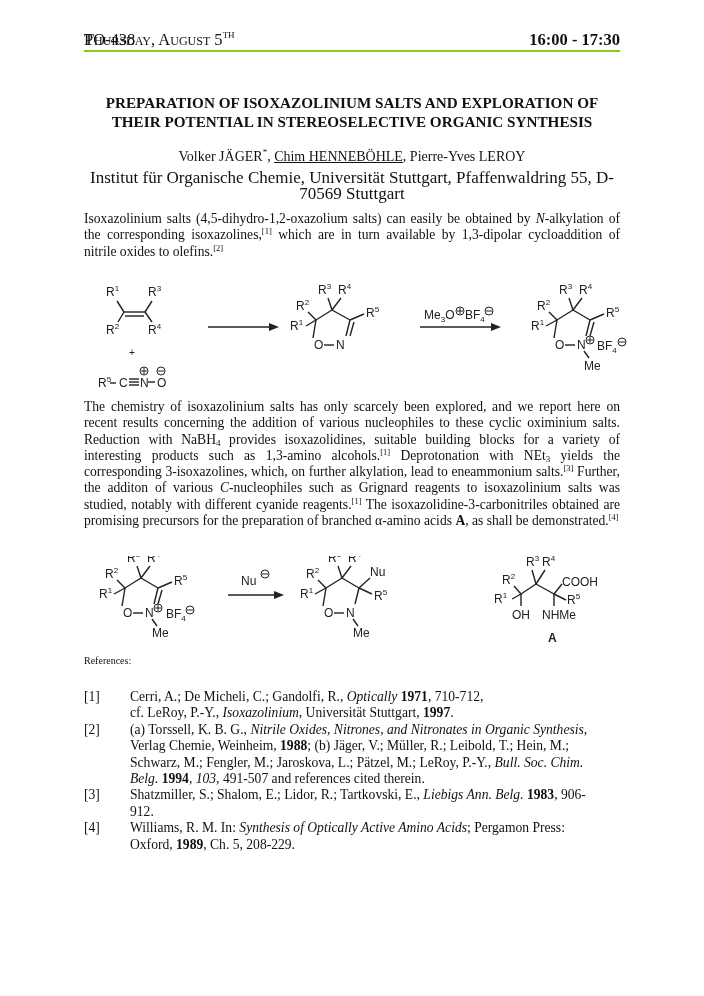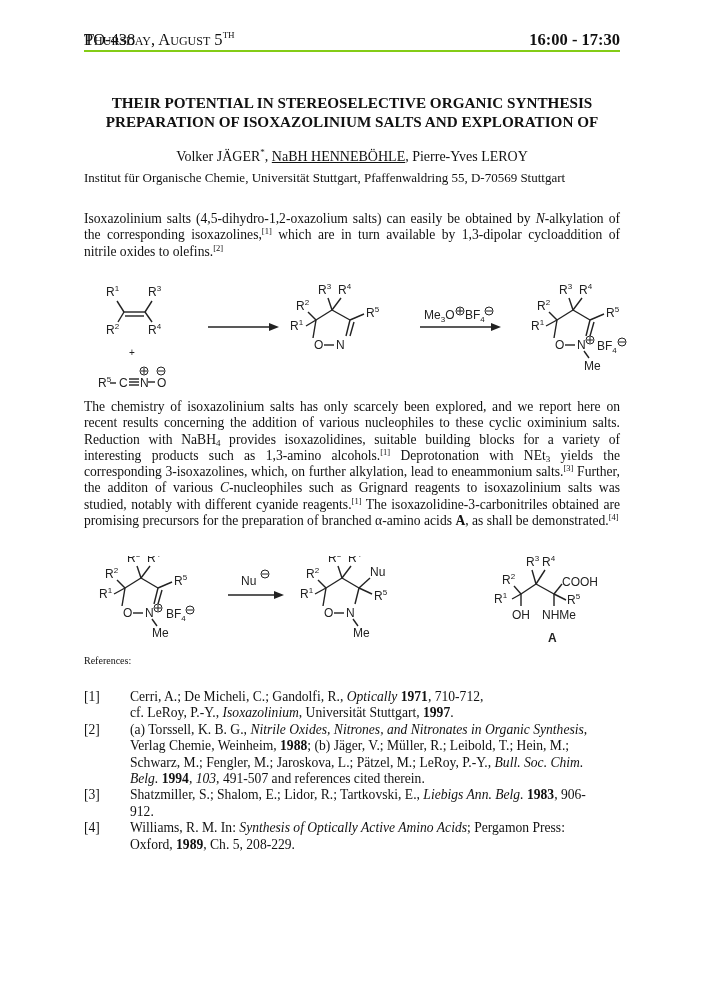--- a/index.html
+++ b/index.html
@@ -9,21 +9,21 @@
          border-bottom:2px solid #84cc16; }
   .hdr .l { position:absolute; left:0; top:0; }
   .hdr .c { position:absolute; left:0; right:0; top:0; font-variant:small-caps; }
   .hdr .r { position:absolute; right:0; top:0;font-weight:bold; }
   .hdr sup { font-size:9px; vertical-align:7px; }
   .title { position:absolute; left:84px; right:84px; top:93px; text-align:center; font-weight:bold;
            font-size:15.2px; line-height:19px; }
   .authors { position:absolute; left:84px; right:84px; top:147px; text-align:center; font-size:14px; }
   .authors u { text-decoration:underline; }
   .authors sup { font-size:9px; }
-  .inst { position:absolute; left:84px; right:84px; top:170px; text-align:left; font-size:13px; line-height:16px; }
+  .inst { position:absolute; left:84px; right:84px; top:170px; text-align:center; font-size:17px; line-height:16px; }
   .para { position:absolute; left:84px; right:84px; font-size:13.6px; line-height:16.3px; text-align:justify; }
   .para sup { font-size:8.5px; vertical-align:5px; line-height:0; }
   .para sub { font-size:9px; vertical-align:-2px; line-height:0; }
   .p1 { top:211px; }
   .p2 { top:399px; }
   .refs-label { position:absolute; left:84px; top:655px; font-size:10px; }
   .refs { position:absolute; left:84px; right:84px; top:689px; font-size:13.6px; line-height:16.4px; }
   .ref { display:flex; margin-bottom:0; }
   .ref .num { width:46px; flex:none; }
   .ref .txt { flex:1; }
@@ -33,26 +33,26 @@
 </head>
 <body>
 
 <div class="hdr">
   <span class="l">PO-438</span>
   <span class="c"><span>Thursday, August 5</span><sup>TH</sup></span>
   <span class="r">16:00 - 17:30</span>
 </div>
 
 <div class="title">
+  <div>PREPARATION OF ISOXAZOLINIUM SALTS AND EXPLORATION OF</div>
   <div>THEIR POTENTIAL IN STEREOSELECTIVE ORGANIC SYNTHESIS</div>
-  <div>PREPARATION OF ISOXAZOLINIUM SALTS AND EXPLORATION OF</div>
 </div>
 
 <div class="authors">
-  <span>Volker JÄGER</span><sup>*</sup><span>, </span><u>NaBH HENNEBÖHLE</u><span>, </span><span>Pierre-Yves LEROY</span>
+  <span>Volker JÄGER</span><sup>*</sup><span>, </span><u>Chim HENNEBÖHLE</u><span>, </span><span>Pierre-Yves LEROY</span>
 </div>
 
 <div class="inst">
   <div>Institut für Organische Chemie, Universität Stuttgart, Pfaffenwaldring 55, D-70569 Stuttgart</div>
 </div>
 
 <div class="para p1">
   <span>Isoxazolinium salts (4,5-dihydro-1,2-oxazolium salts) can easily be obtained by </span><i>N</i><span>-alkylation of the corresponding isoxazolines,</span><sup>[1]</sup><span> which are in turn available by 1,3-dipolar cycloaddition of nitrile oxides to olefins.</span><sup>[2]</sup>
 </div>
 

